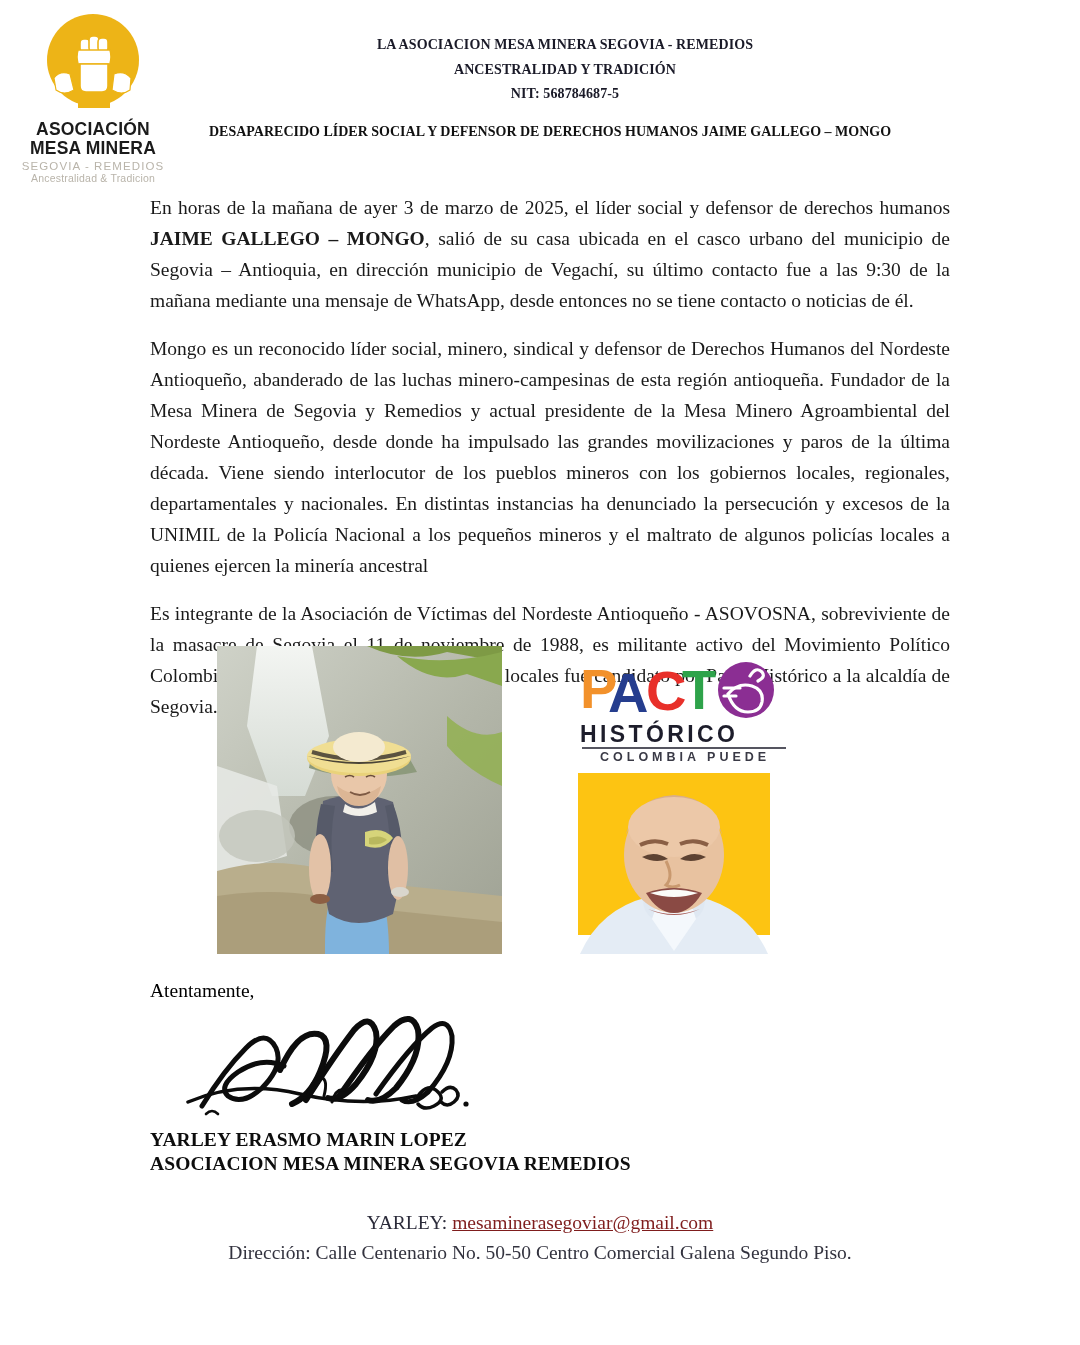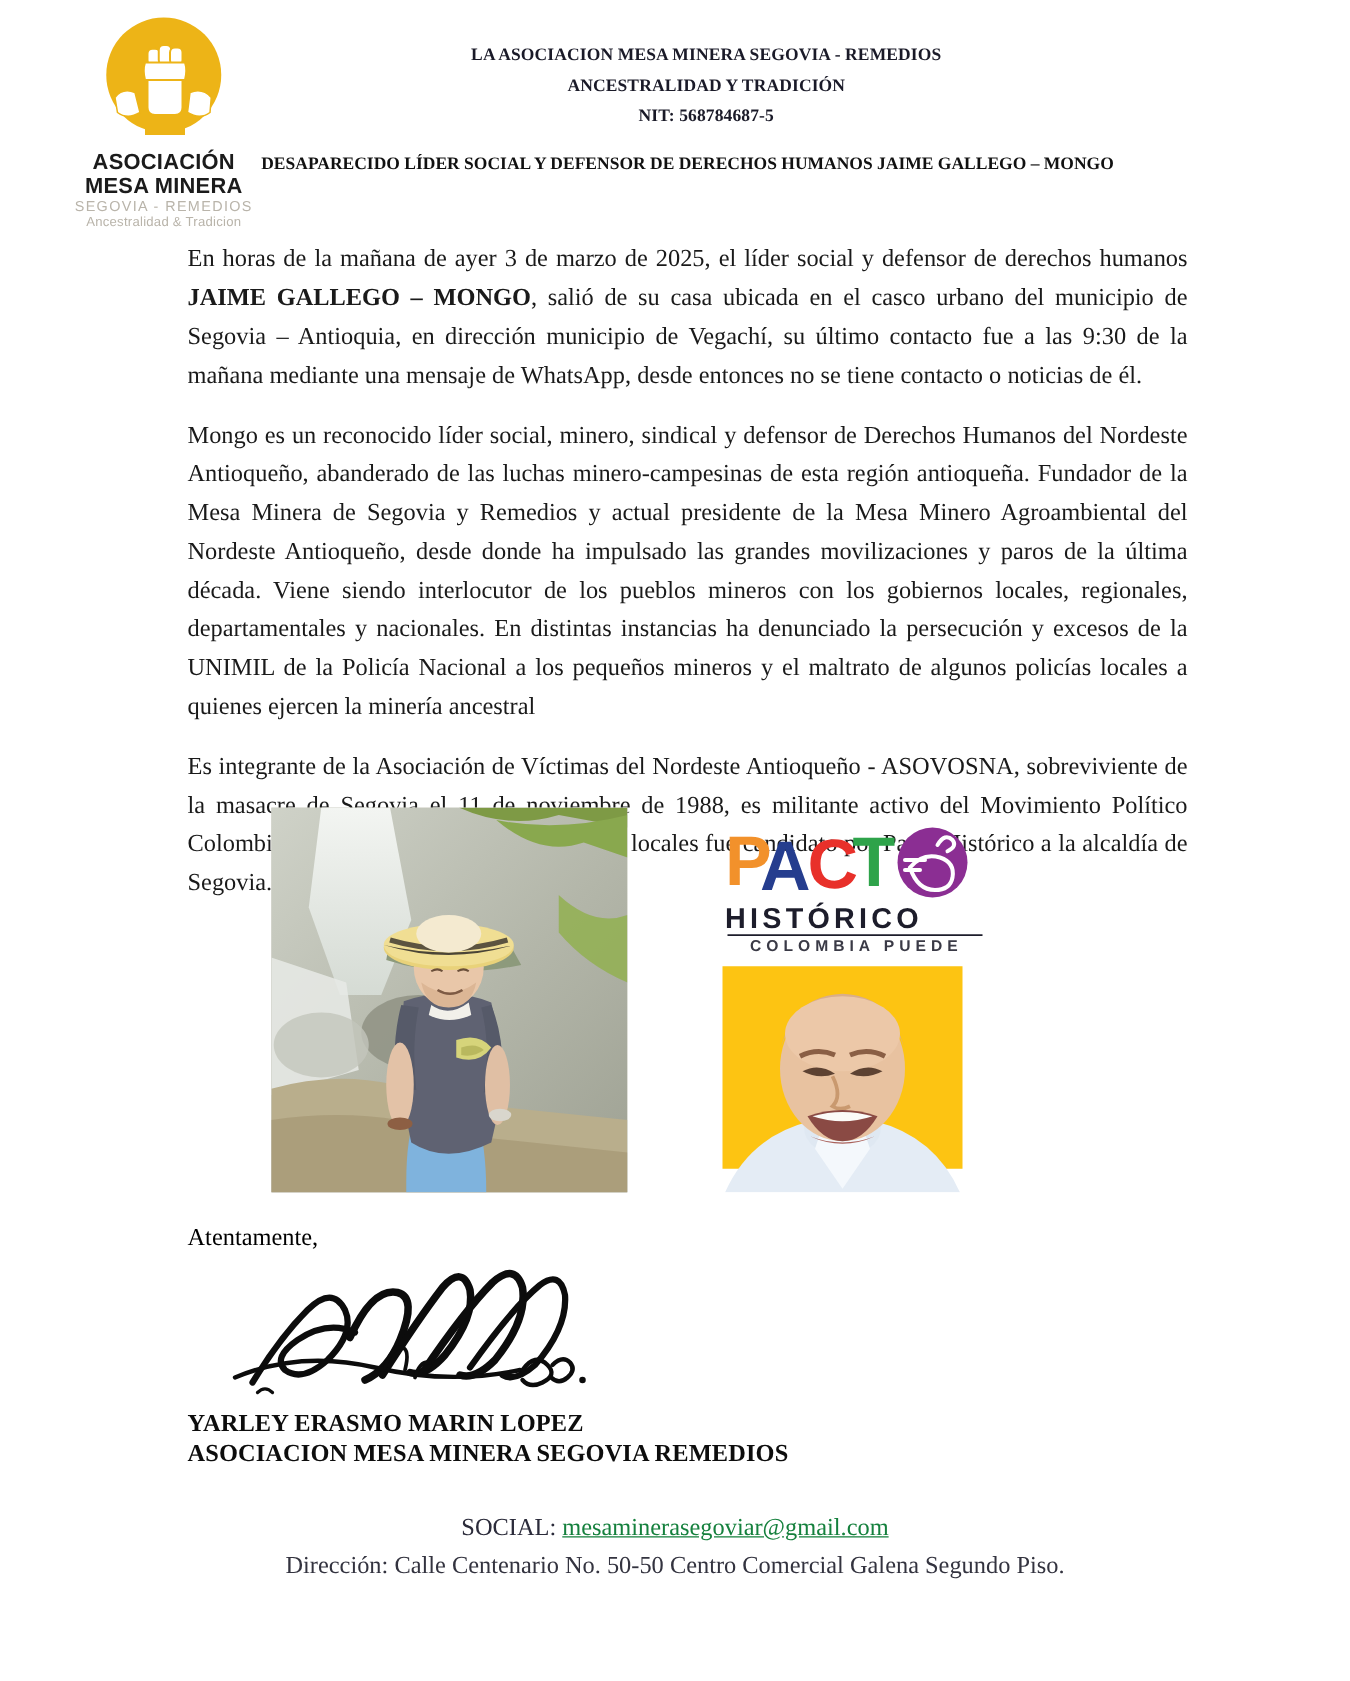--- a/index.html
+++ b/index.html
@@ -29,21 +29,20 @@
     position: relative;
     height: 185px;
   }
 
   .logo-block {
     position: absolute;
     left: 18px;
     top: 12px;
     width: 150px;
     text-align: center;
-    margin-left: 38px;
   }
   .logo-mark {
     width: 110px;
     height: 104px;
     margin: 0 auto;
     display: block;
   }
   .logo-name {
     font-family: "Liberation Sans", "DejaVu Sans", sans-serif;
     font-weight: 700;
@@ -182,21 +181,21 @@
     position: absolute;
     left: 90px;
     top: 1208px;
     width: 900px;
     text-align: center;
     font-size: 19.5px;
     line-height: 30px;
     color: #2b2b3a;
   }
   .footer .mail {
-    color: #15803d;
+    color: #7f1d1d;
     text-decoration: underline;
   }
   .footer-addr { color: #33333f; }
 </style>
 </head>
 <body>
 
 <div class="page">
 
   <div class="header">
@@ -360,18 +359,18 @@
       </svg>
       <div class="sig-lines">
         <div>YARLEY ERASMO MARIN LOPEZ</div>
         <div>ASOCIACION MESA MINERA SEGOVIA REMEDIOS</div>
       </div>
     </div>
   </div>
 
   <div class="footer">
     <div>
-      <span>SOCIAL: </span><a class="mail" href="#">mesaminerasegoviar@gmail.com</a>
+      <span>YARLEY: </span><a class="mail" href="#">mesaminerasegoviar@gmail.com</a>
     </div>
     <div class="footer-addr">Dirección: Calle Centenario No. 50-50 Centro Comercial Galena Segundo Piso.</div>
   </div>
 
 </div>
 
 </body></html>

